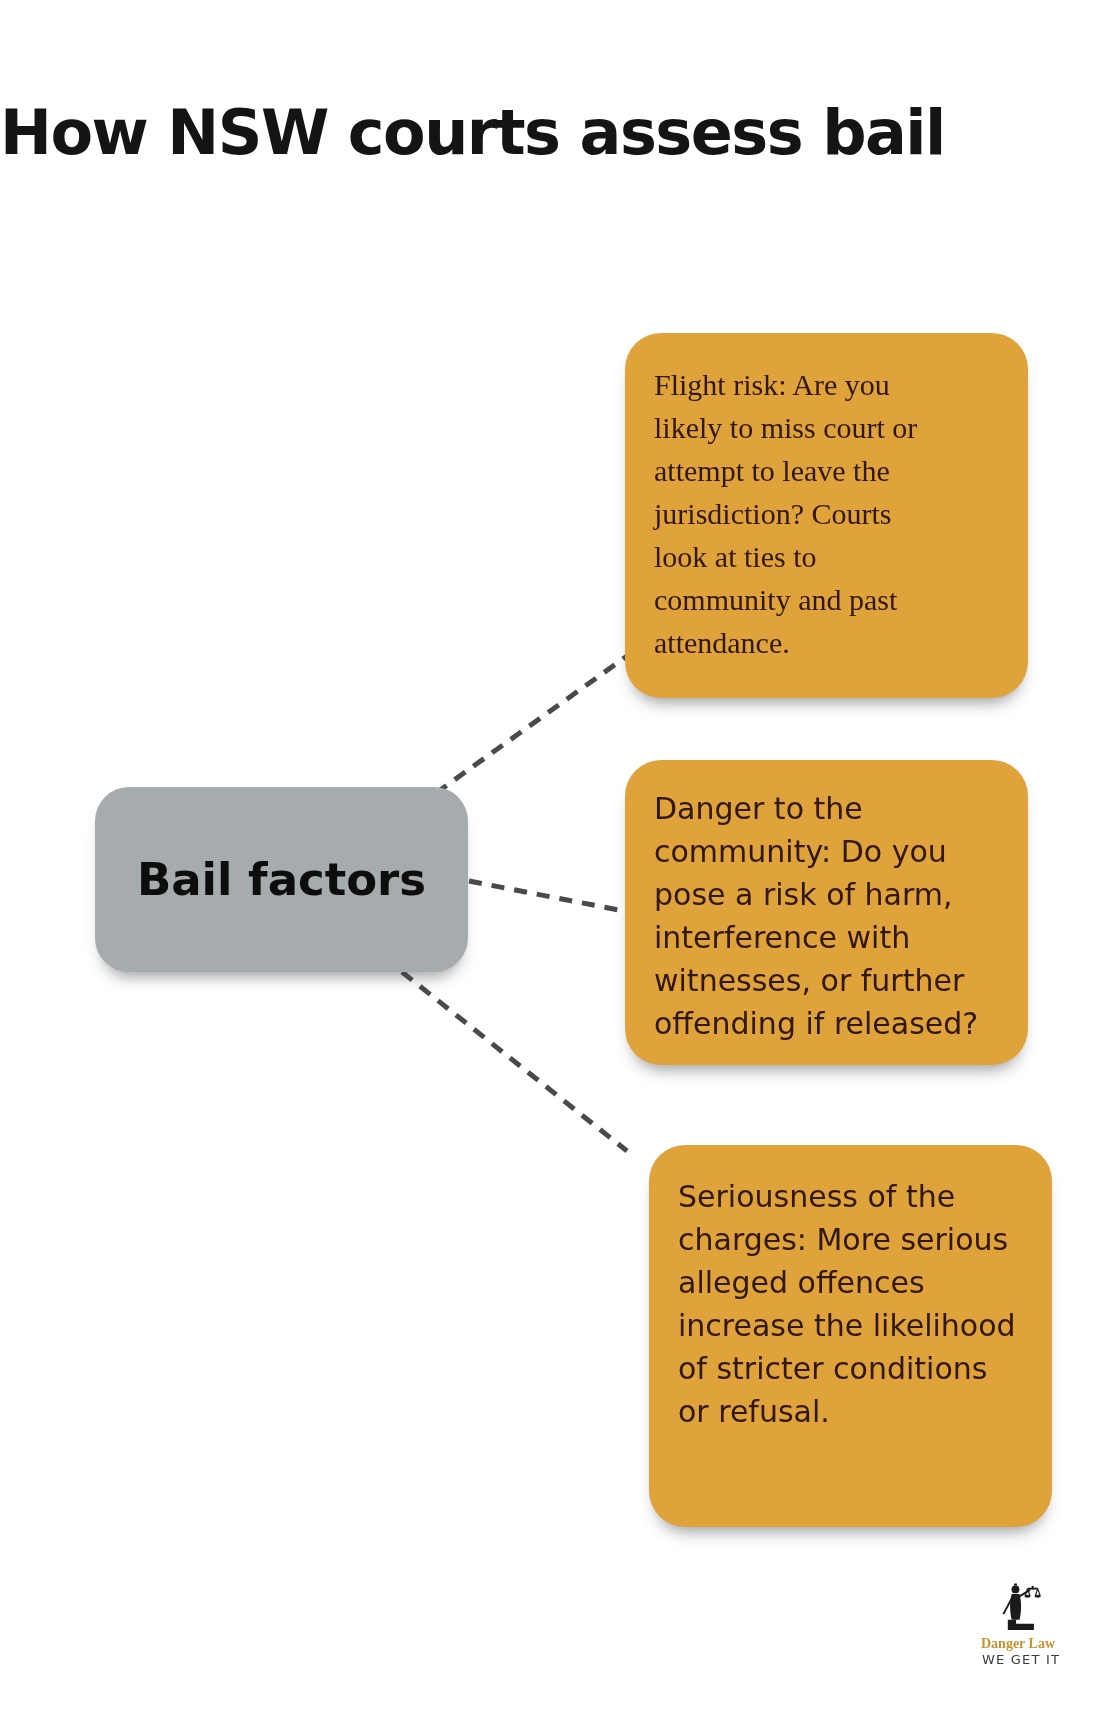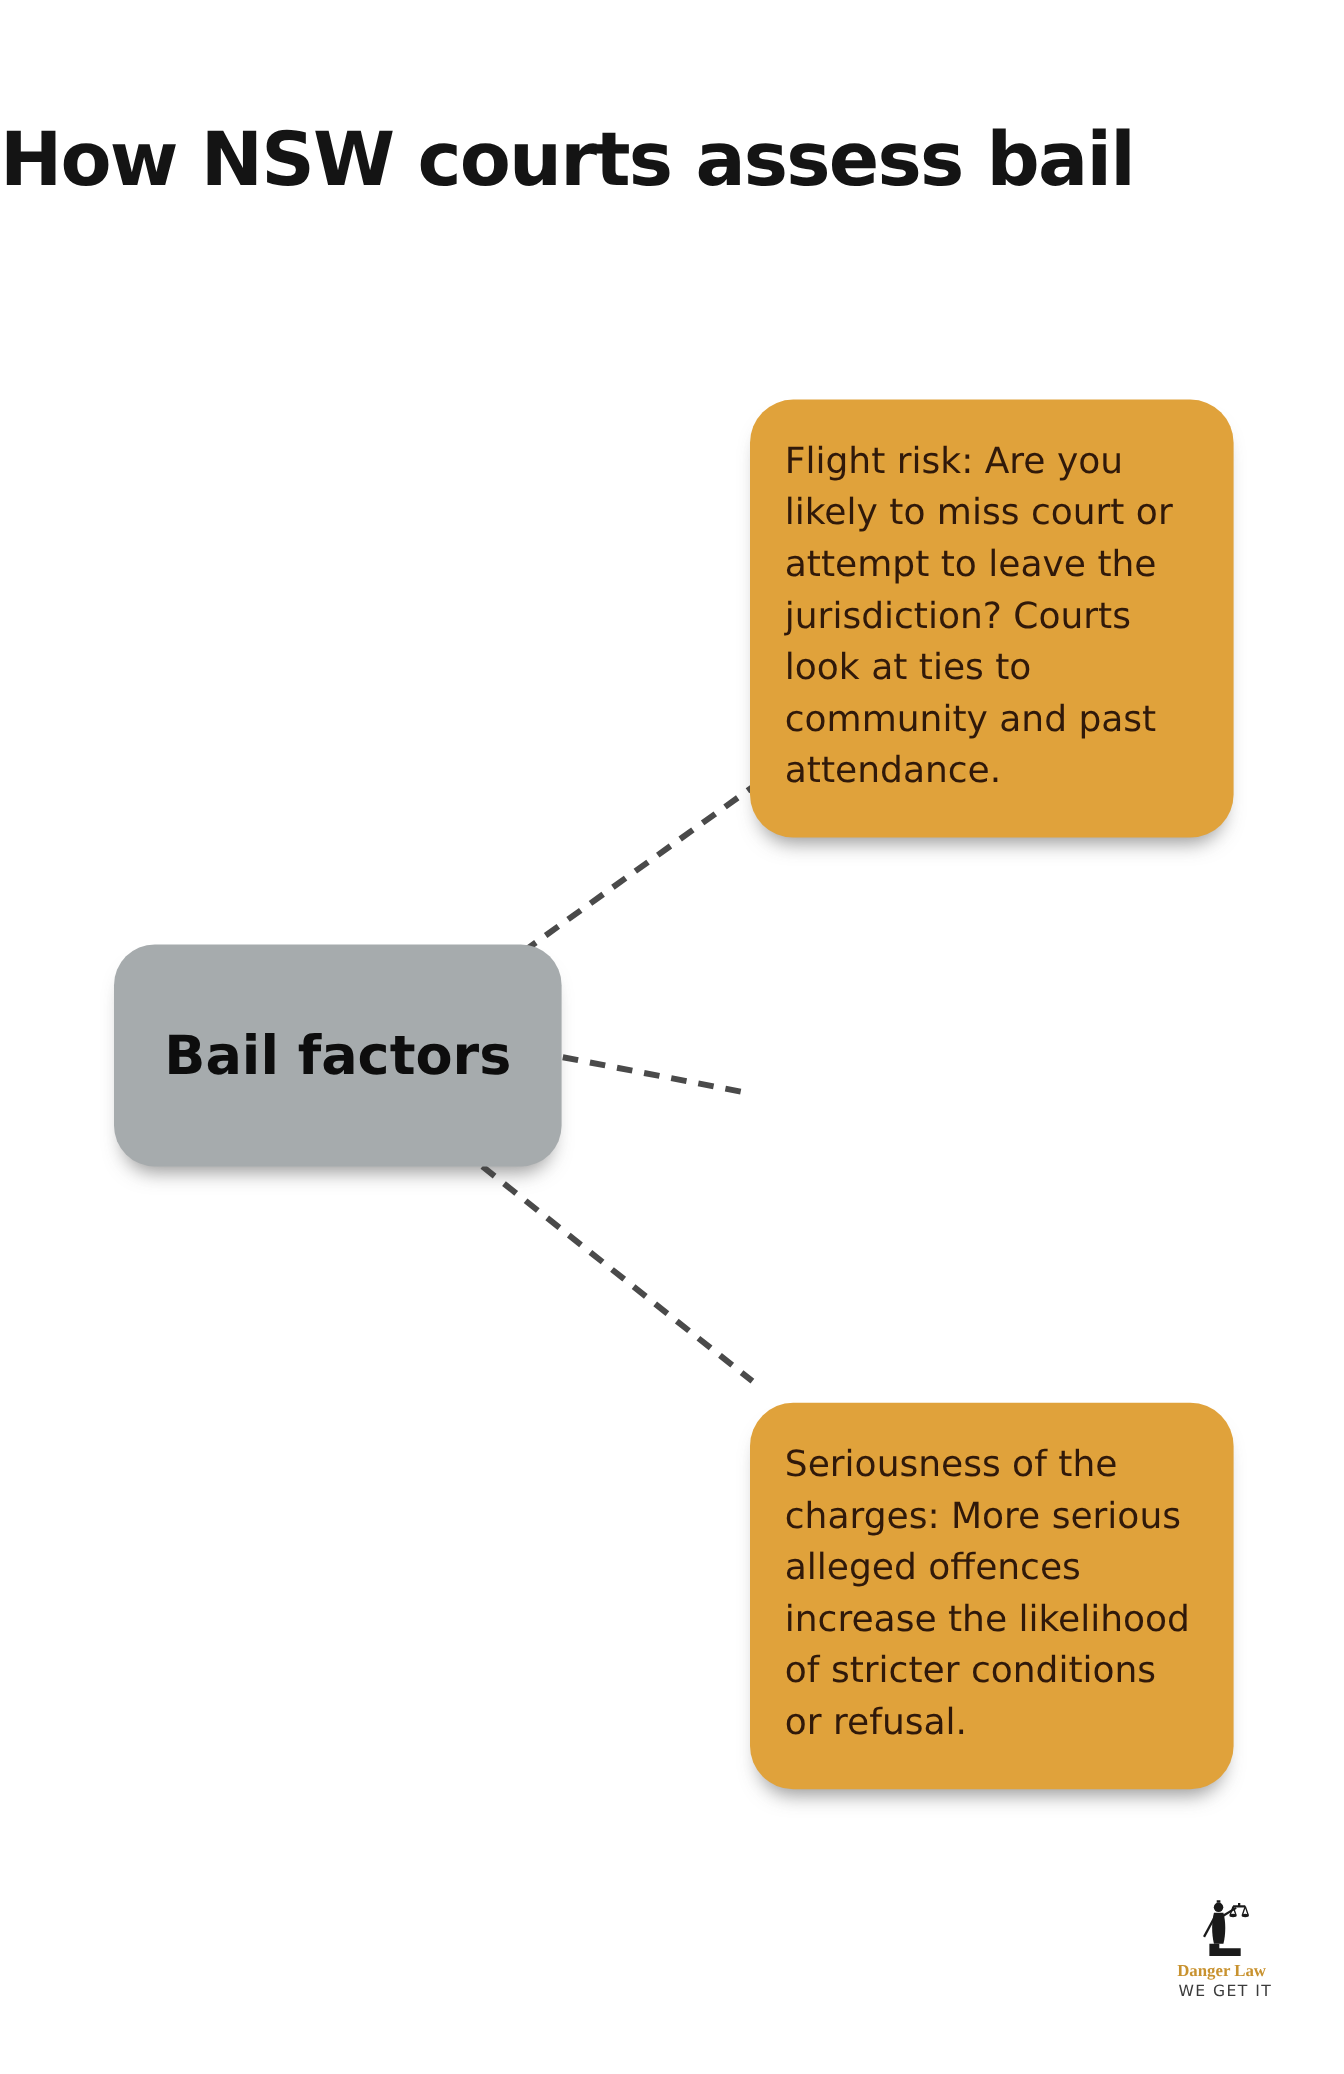--- a/index.html
+++ b/index.html
@@ -47,23 +47,23 @@
   .factor-box {
     position:absolute;
     left:625px;
     width:403px;
     background:var(--factor-box-bg,#e0a23b);
     border-radius:36px;
     box-shadow:0 12px 16px -8px rgba(70,70,70,0.55);
     box-sizing:border-box;
     padding:30px 24px 0 29px;
   }
-  .factor-box.box-1 { top:333px; height:365px; }
+  .factor-box.box-1 { top:333px; height:365px;font-family:Liberation Serif, serif; }
   .factor-box.box-2 { top:760px; height:305px; padding-top:27px; }
-  .factor-box.box-3 { top:1169px; height:322px; }
+  .factor-box.box-3 { top:1145px; height:382px;margin-left:24px; }
   .factor-text {
     margin:0;
     white-space:pre;
     font-size:30px;
     line-height:43px;
     color:var(--factor-text,#30190a);
   }
   .logo {
     position:absolute;
     left:978px; top:1583px;
@@ -112,20 +112,28 @@
   <div class="factor-box box-1">
     <p class="factor-text">Flight risk: Are you
 likely to miss court or
 attempt to leave the
 jurisdiction? Courts
 look at ties to
 community and past
 attendance.</p>
   </div>
 
+  <div class="factor-box box-2">
+    <p class="factor-text">Danger to the
+community: Do you
+pose a risk of harm,
+interference with
+witnesses, or further
+offending if released?</p>
+  </div>
 
   <div class="factor-box box-3">
     <p class="factor-text">Seriousness of the
 charges: More serious
 alleged offences
 increase the likelihood
 of stricter conditions
 or refusal.</p>
   </div>
 

